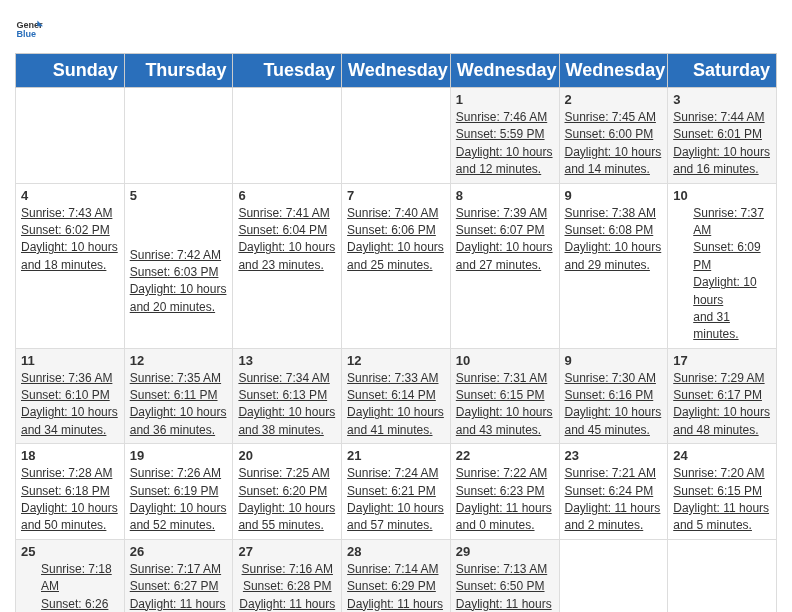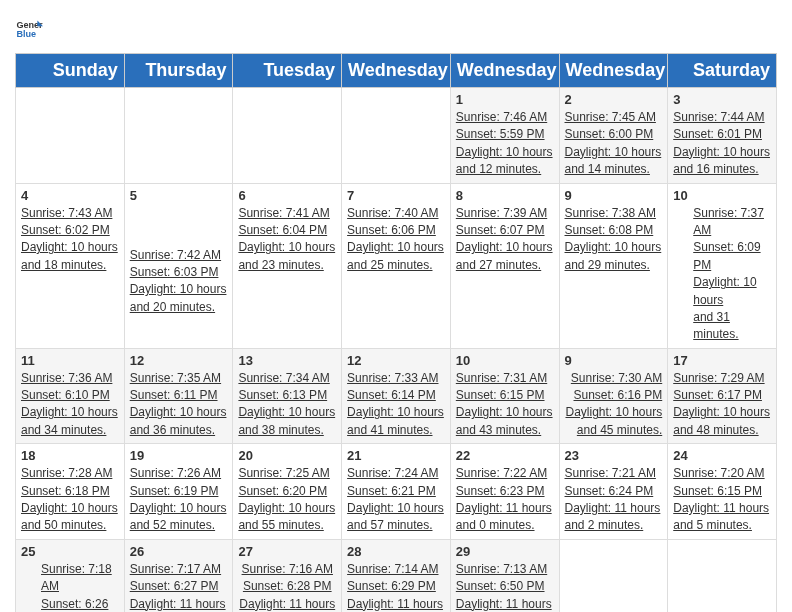--- a/index.html
+++ b/index.html
@@ -225,21 +225,21 @@
         </td>
         <td>
           <span class="day-number">10</span>
           <div class="day-info" style="white-space: pre-line;">Sunrise: 7:31 AM
 Sunset: 6:15 PM
 Daylight: 10 hours
 and 43 minutes.</div>
         </td>
         <td>
           <span class="day-number">9</span>
-          <div class="day-info" style="white-space: pre-line; text-align: right;">Sunrise: 7:30 AM
+          <div class="day-info" style="white-space: pre-line;">Sunrise: 7:30 AM
 Sunset: 6:16 PM
 Daylight: 10 hours
 and 45 minutes.</div>
         </td>
         <td>
           <span class="day-number">17</span>
           <div class="day-info" style="white-space: pre-line;">Sunrise: 7:29 AM
 Sunset: 6:17 PM
 Daylight: 10 hours
 and 48 minutes.</div>

